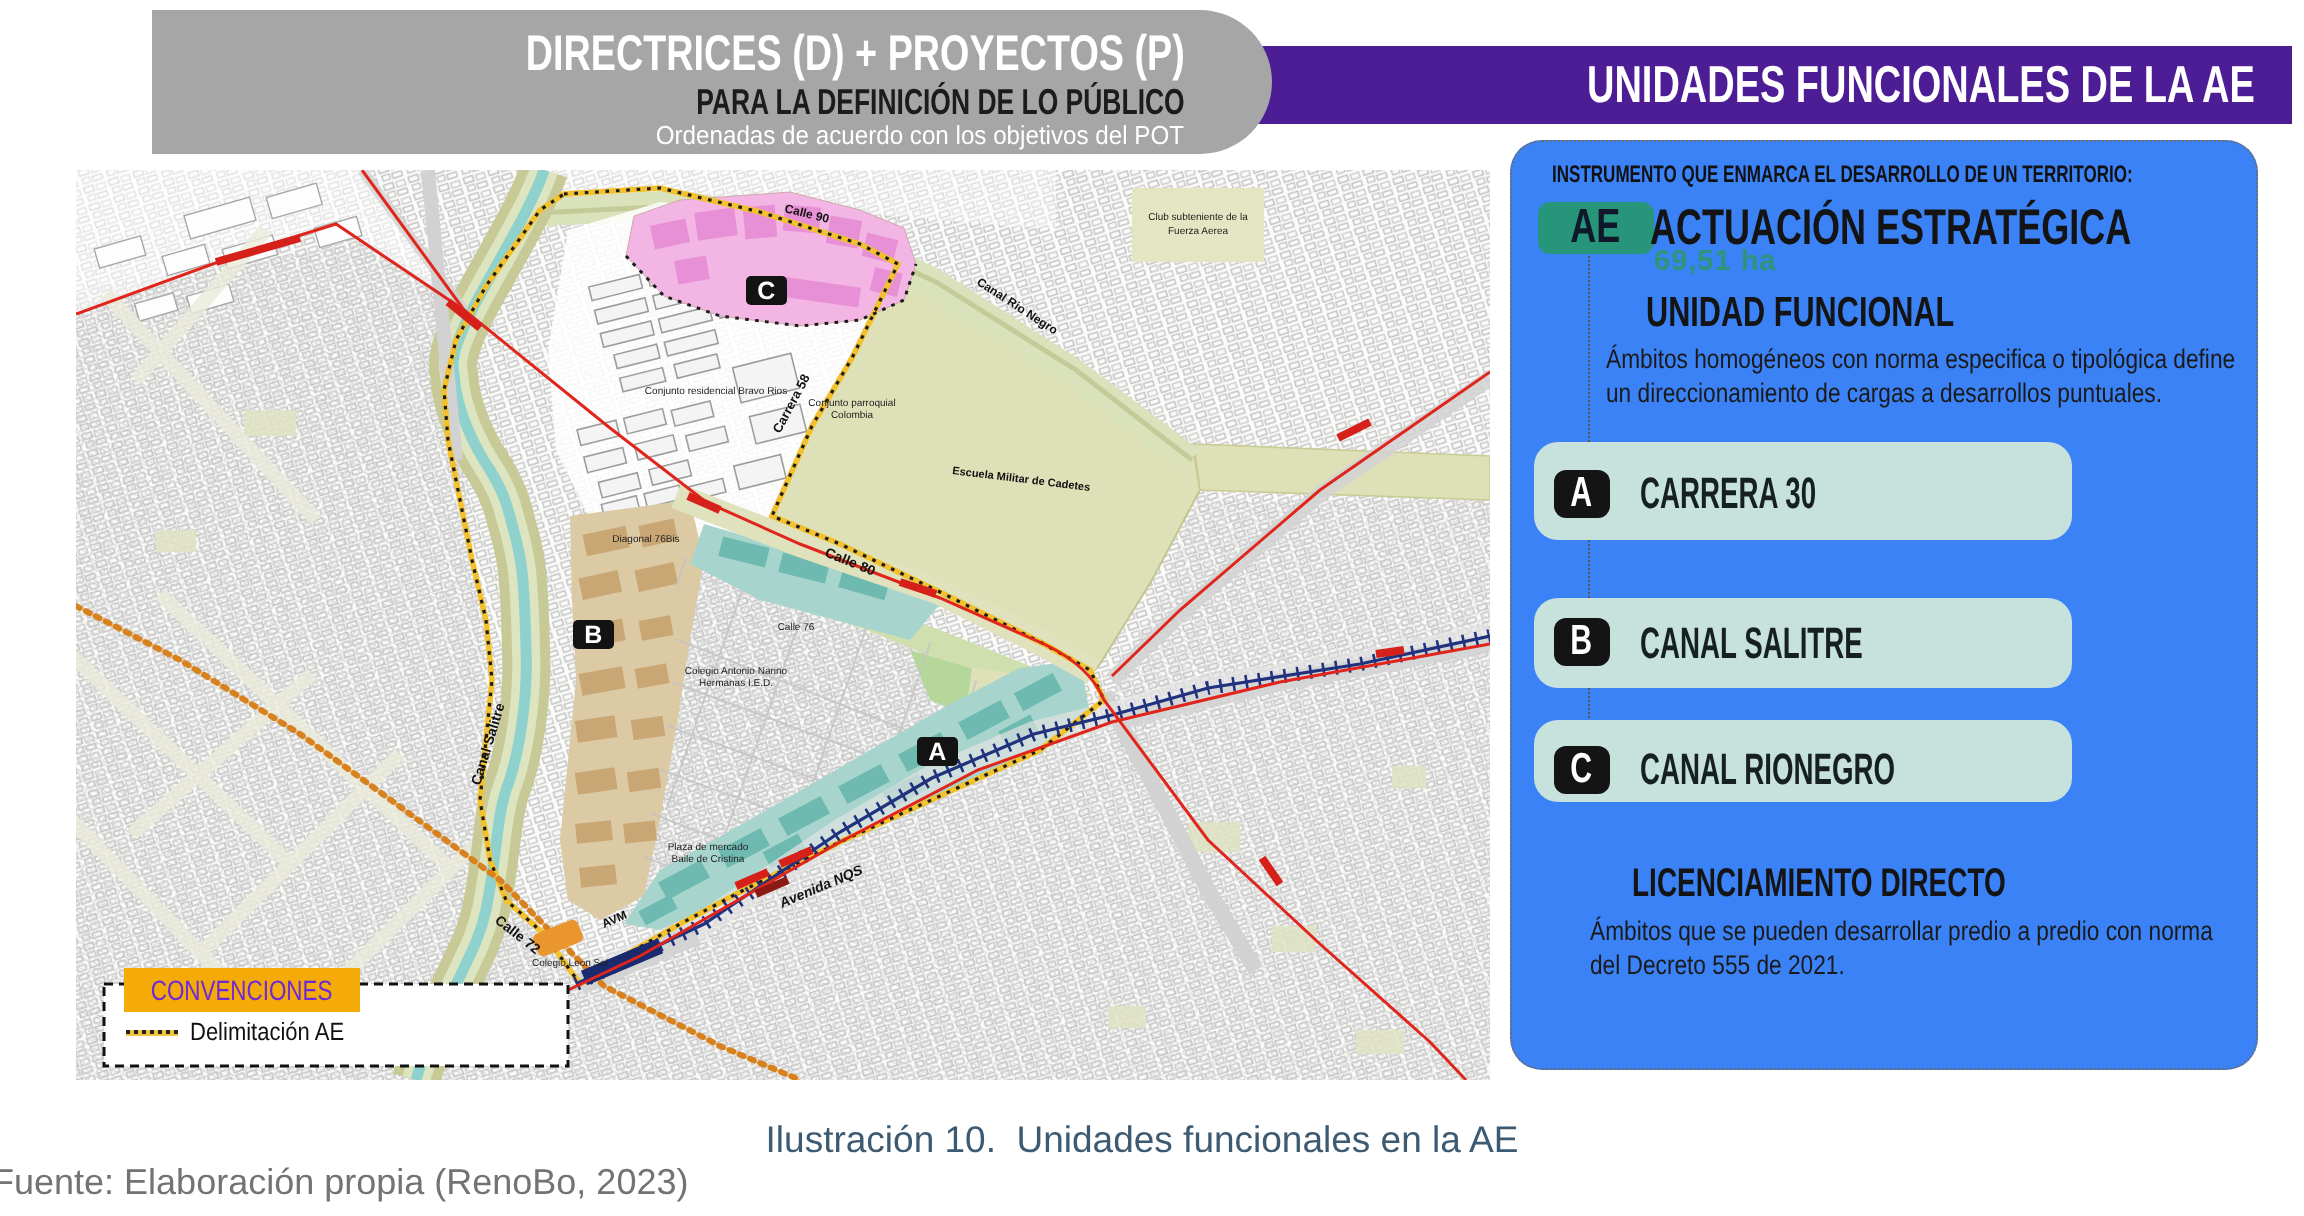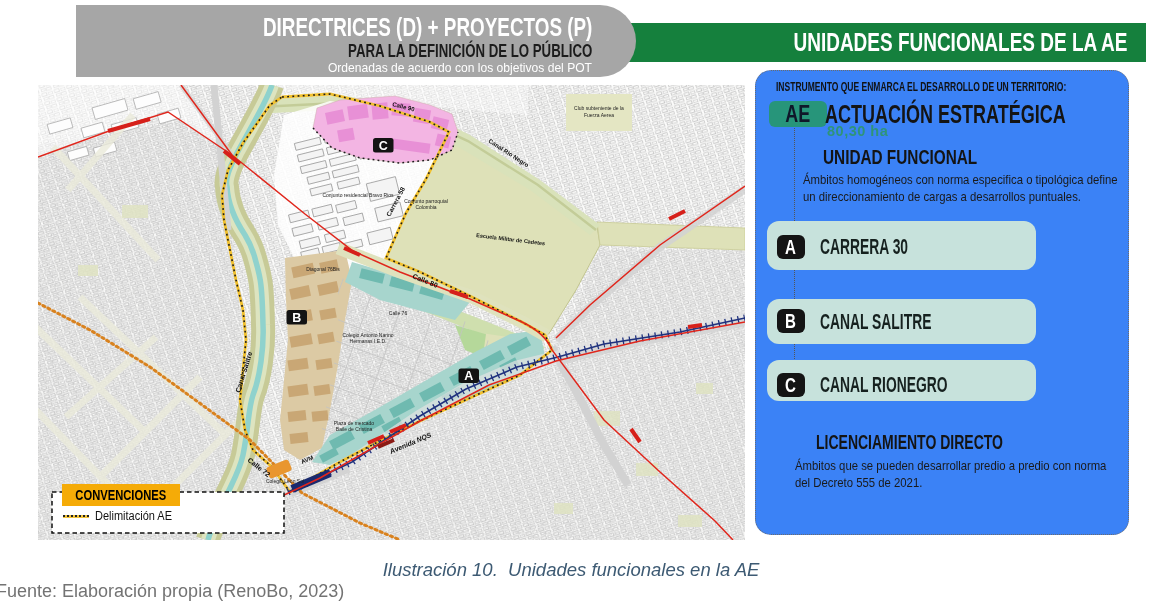--- a/index.html
+++ b/index.html
@@ -8,21 +8,21 @@
   .abs{position:absolute;}
   
   #banner{left:36px;top:5px;width:560px;height:72px;background:#a6a6a6;
           border-radius:0 36px 36px 0;z-index:5;text-align:right;margin-left:40px;}
   #banner .l1{position:absolute;right:44px;top:8px;font-size:25px;font-weight:bold;color:#ffffff;
       white-space:nowrap;transform:scaleX(0.755);transform-origin:right;}
   #banner .l2{position:absolute;right:44px;top:36px;font-size:18px;font-weight:bold;color:#1c1c1c;
       white-space:nowrap;transform:scaleX(0.735);transform-origin:right;}
   #banner .l3{position:absolute;right:44px;top:55px;font-size:13px;color:#ffffff;
       white-space:nowrap;transform:scaleX(0.93);transform-origin:right;}
-  #ybar{left:583px;top:23px;width:563px;height:39px;background:#15803d;z-index:4;}
+  #ybar{left:583px;top:23px;width:563px;height:39px;background:#4c1d95;z-index:4;}
   #ybar .t{position:absolute;right:19px;top:4px;font-size:26px;font-weight:bold;color:#ffffff;
       white-space:nowrap;transform:scaleX(0.73);transform-origin:right;}
   
   #panel{left:755px;top:70px;width:372px;height:463px;border:1.7px dotted #6b6b6b;
          border-radius:16px;background:#3b82f6;z-index:3;}
   #panel .instr{position:absolute;left:20px;top:9px;font-size:12px;font-weight:bold;color:#111;
       white-space:nowrap;transform:scaleX(0.71);transform-origin:left;}
   #vdots{left:794px;top:128px;width:1px;height:237px;border-left:1.7px dotted #555;z-index:3;}
   #aebox{left:769px;top:101px;width:58px;height:26px;background:#27957a;border-radius:6px;z-index:4;
       color:#0f172a;font-weight:bold;font-size:24px;text-align:center;line-height:25px;}
@@ -40,29 +40,29 @@
       border-radius:6px;color:#fff;font-weight:bold;font-size:21px;text-align:center;line-height:23px;}
   .btn .sq span{display:inline-block;transform:scaleX(0.72);}
   .btn .lb{position:absolute;left:53px;font-size:22px;font-weight:bold;color:#16211f;
       white-space:nowrap;transform:scaleX(0.63);transform-origin:left;}
   #licti{left:816px;top:431px;font-size:20px;font-weight:bold;color:#141414;white-space:nowrap;
       transform:scaleX(0.70);transform-origin:left;z-index:4;}
   #licpar{left:795px;top:457px;width:372px;font-size:13.5px;color:#1a1a1a;line-height:17px;
       transform:scaleX(0.84);transform-origin:left;z-index:4;}
   
   #conv{left:52px;top:492px;width:232px;height:41px;z-index:6;}
-  #convhd{left:62px;top:484px;width:118px;height:22px;background:#f5ab07;z-index:7;color:#000000;
-      font-weight:bold;font-size:14px;text-align:center;line-height:22px;}
+  #convhd{left:62px;top:484px;width:118px;height:22px;background:#f5ab07;z-index:7;color:#6d28d9;
+      font-weight:normal;font-size:14px;text-align:center;line-height:22px;}
   #convhd span{display:inline-block;transform:scaleX(0.8);}
   #convline{left:63px;top:515px;width:26px;height:3px;background:#f2c43c;z-index:7;}
   #convdots{left:63px;top:515px;width:26px;height:0;border-top:2.4px dotted #222;z-index:8;}
   #convtx{left:95px;top:509px;font-size:12.5px;color:#111;white-space:nowrap;z-index:7;
       transform:scaleX(0.88);transform-origin:left;}
   
-  #cap1{left:0;top:559px;width:1152px;text-align:center;font-size:18.5px;font-style:italic;
+  #cap1{left:0;top:559px;width:1152px;text-align:center;font-size:18.5px;
       color:#3d5a73;z-index:2;}
   #cap1 span{position:relative;left:-5px;}
   #cap2{left:0;top:581px;width:1152px;font-size:18px;color:#737373;z-index:2;}
   #cap2 span{position:relative;left:-4px;}
   #map{left:38px;top:85px;z-index:1;}
 </style>
 </head>
 <body>
   <div class="abs" id="banner">
     <div class="l1">DIRECTRICES (D) + PROYECTOS (P)</div>
@@ -72,21 +72,21 @@
   <div class="abs" id="ybar">
     <div class="t">UNIDADES FUNCIONALES DE LA AE</div>
   </div>
 
   <div class="abs" id="panel">
     <div class="instr">INSTRUMENTO QUE ENMARCA EL DESARROLLO DE UN TERRITORIO:</div>
   </div>
   <div class="abs" id="vdots"></div>
   <div class="abs" id="aebox"><span>AE</span></div>
   <div class="abs" id="aetitle">ACTUACIÓN ESTRATÉGICA</div>
-  <div class="abs" id="aeha">80,30 ha</div>
+  <div class="abs" id="aeha">69,51 ha</div>
   <div class="abs" id="uftitle">UNIDAD FUNCIONAL</div>
   <div class="abs" id="ufpar">Ámbitos homogéneos con norma especifica o tipológica define un direccionamiento de cargas a desarrollos puntuales.</div>
   <div class="btn" id="btnA" style="top:221px;height:49px;">
     <div class="sq" style="top:14px;"><span>A</span></div>
     <div class="lb" style="top:13px;">CARRERA 30</div>
   </div>
   <div class="btn" id="btnB" style="top:299px;height:45px;">
     <div class="sq" style="top:10px;"><span>B</span></div>
     <div class="lb" style="top:10px;">CANAL SALITRE</div>
   </div>

